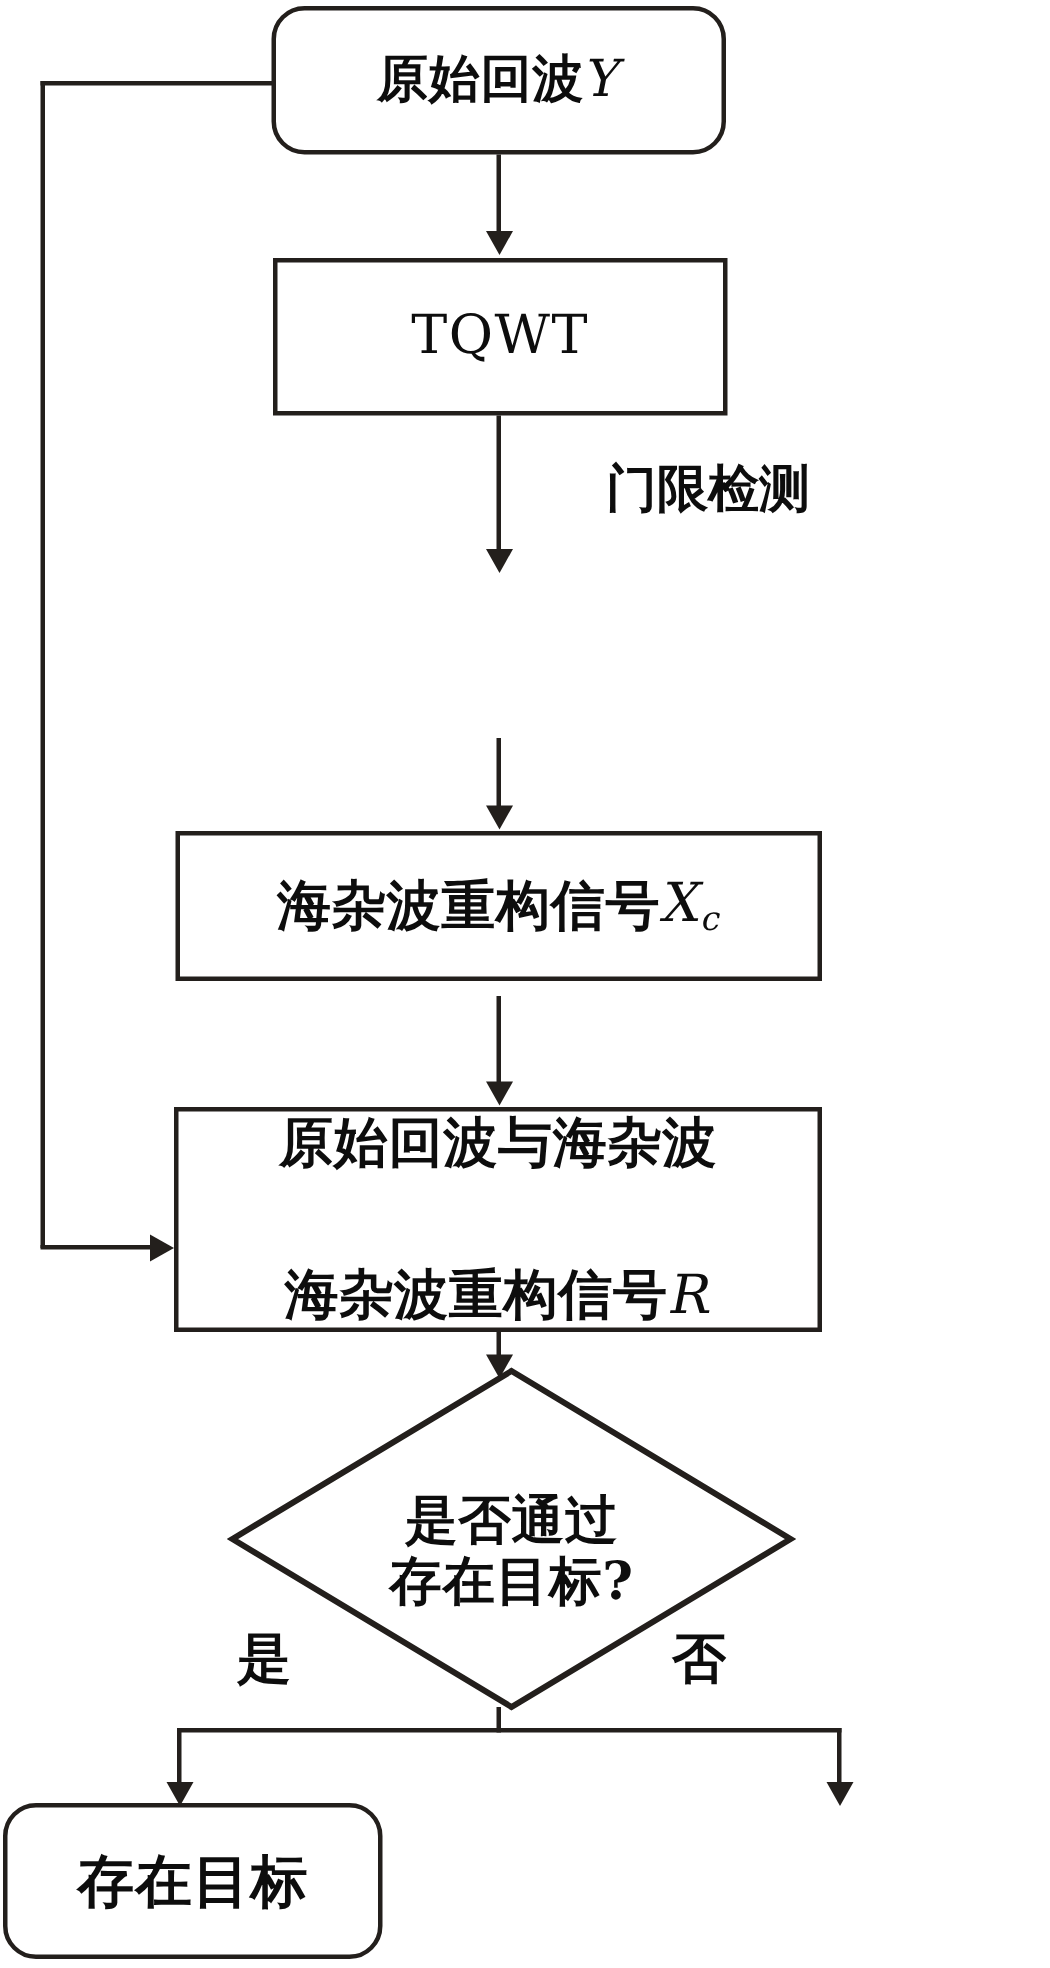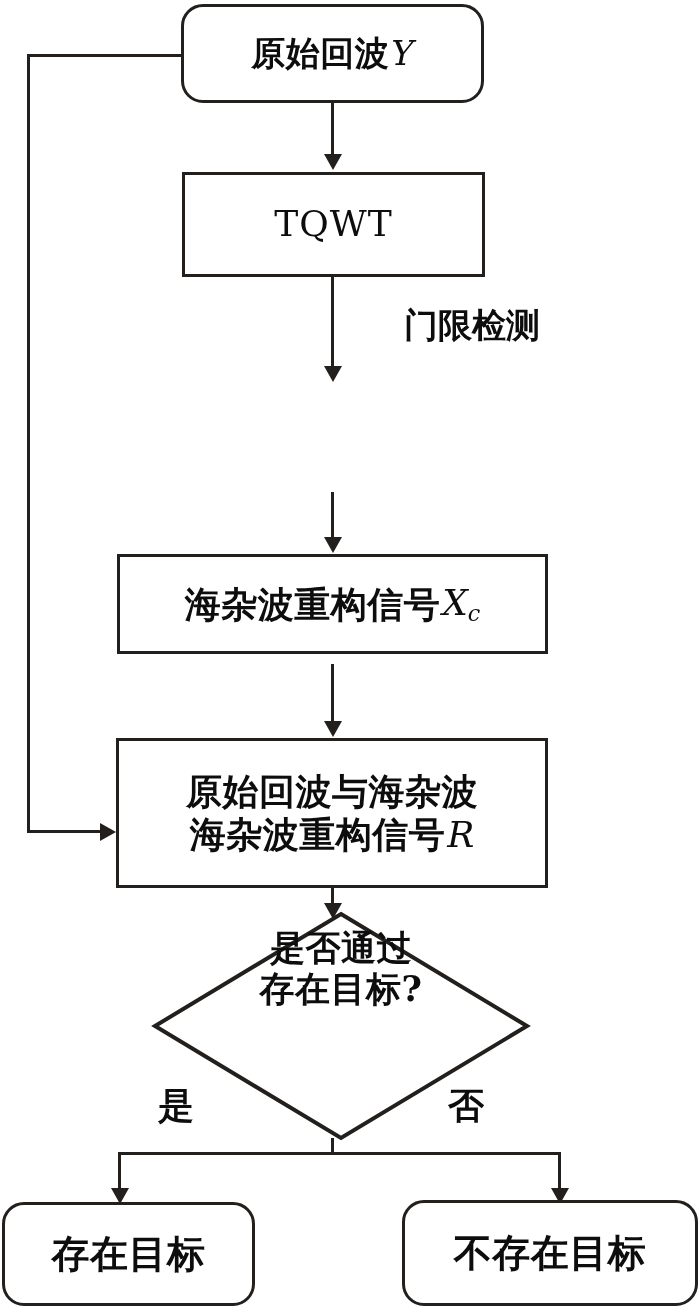--- a/index.html
+++ b/index.html
@@ -91,20 +91,21 @@
   }
   .diamond-text {
     position: absolute;
     left: 0;
     top: 0;
     width: 100%;
     height: 100%;
     display: flex;
     flex-direction: column;
     align-items: center;
+    justify-content: center;
     text-align: center;
     line-height: 1.16;
     font-weight: 700;
     color: #0d0d0d;
     padding-top: 18px;
     box-sizing: border-box;
   }
   .edge-label {
     position: absolute;
     color: #0d0d0d;
@@ -151,21 +152,21 @@
   <div class="arrowhead-down" style="left:324px; top:537px;"></div>
 
   <div class="node rect" style="left:117px; top:554px; width:431px; height:100px; font-size:36px;">
     <span class="label-cjk">海杂波重构信号</span>
       <span class="ital"><span>X</span><sub>c</sub></span>
   </div>
 
   <div class="vline" style="left:331px; top:664px; height:58px;"></div>
   <div class="arrowhead-down" style="left:324px; top:721px;"></div>
 
-  <div class="node rect" style="left:116px; top:738px; width:432px; height:150px; font-size:36px; flex-direction:column;">
+  <div class="node rect" style="left:116px; top:738px; width:432px; height:150px; font-size:36px; flex-direction:column;justify-content:space-between;">
     <span class="label-cjk">原始回波与海杂波</span>
     <span><span class="label-cjk">海杂波重构信号</span><span class="ital">R</span></span>
   </div>
 
   <div class="vline" style="left:331px; top:888px; height:18px;"></div>
   <div class="arrowhead-down" style="left:324px; top:903px;"></div>
 
   <div class="diamond-wrap" style="left:151px; top:910px; width:380px; height:232px;">
     <svg width="380" height="232" viewBox="0 0 380 232">
       <polygon points="190,4 376,116 190,228 4,116" fill="#ffffff" stroke="#231f1c" stroke-width="4"></polygon>
@@ -185,17 +186,14 @@
   <div class="vline" style="left:118px; top:1152px; height:44px;"></div>
   <div class="arrowhead-down" style="left:111px; top:1188px;"></div>
 
   <div class="vline" style="left:558px; top:1152px; height:44px;"></div>
   <div class="arrowhead-down" style="left:551px; top:1188px;"></div>
 
   <div class="node rounded" style="left:2px; top:1202px; width:253px; height:104px; font-size:38px;">
     <span class="label-cjk">存在目标</span>
   </div>
 
-  <div class="node rounded" style="left:402px; top:1200px; width:296px; height:106px; font-size:38px;">
-    <span class="label-cjk">不存在目标</span>
-  </div>
 
 </div>
 
 </body></html>

